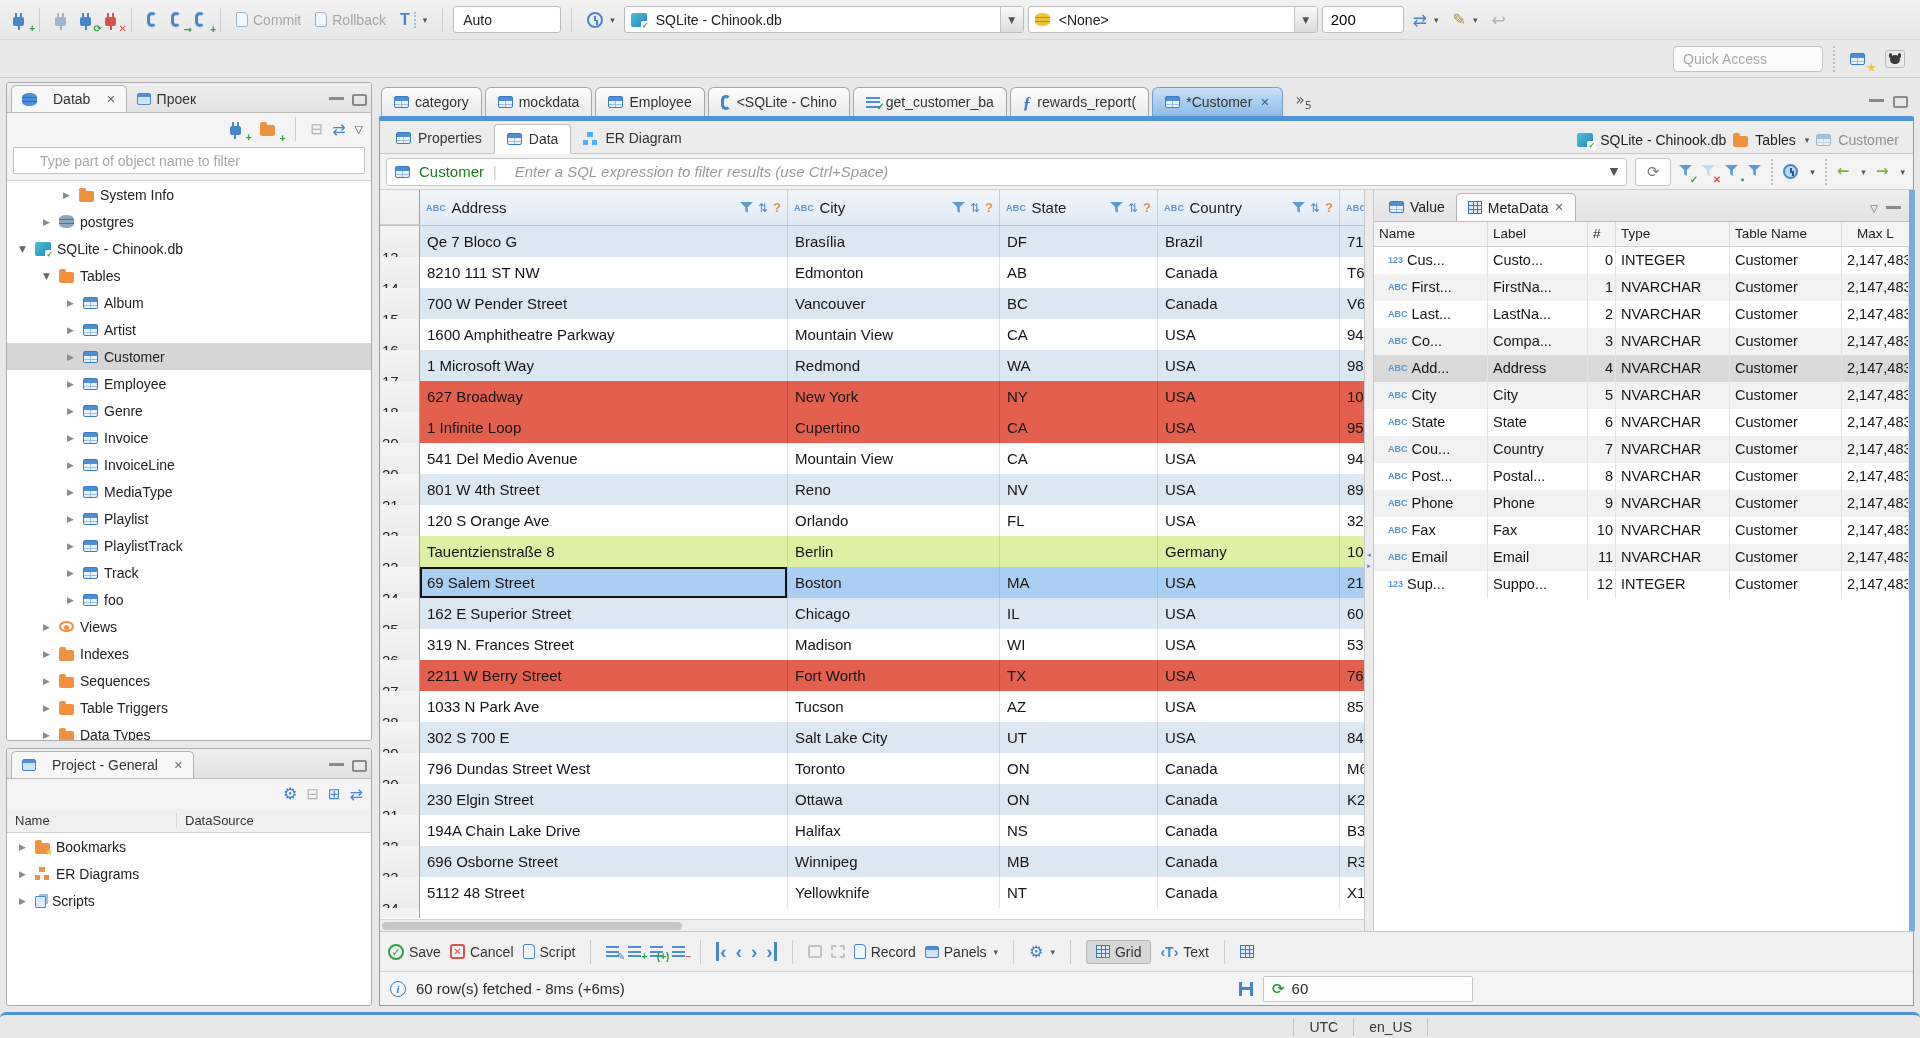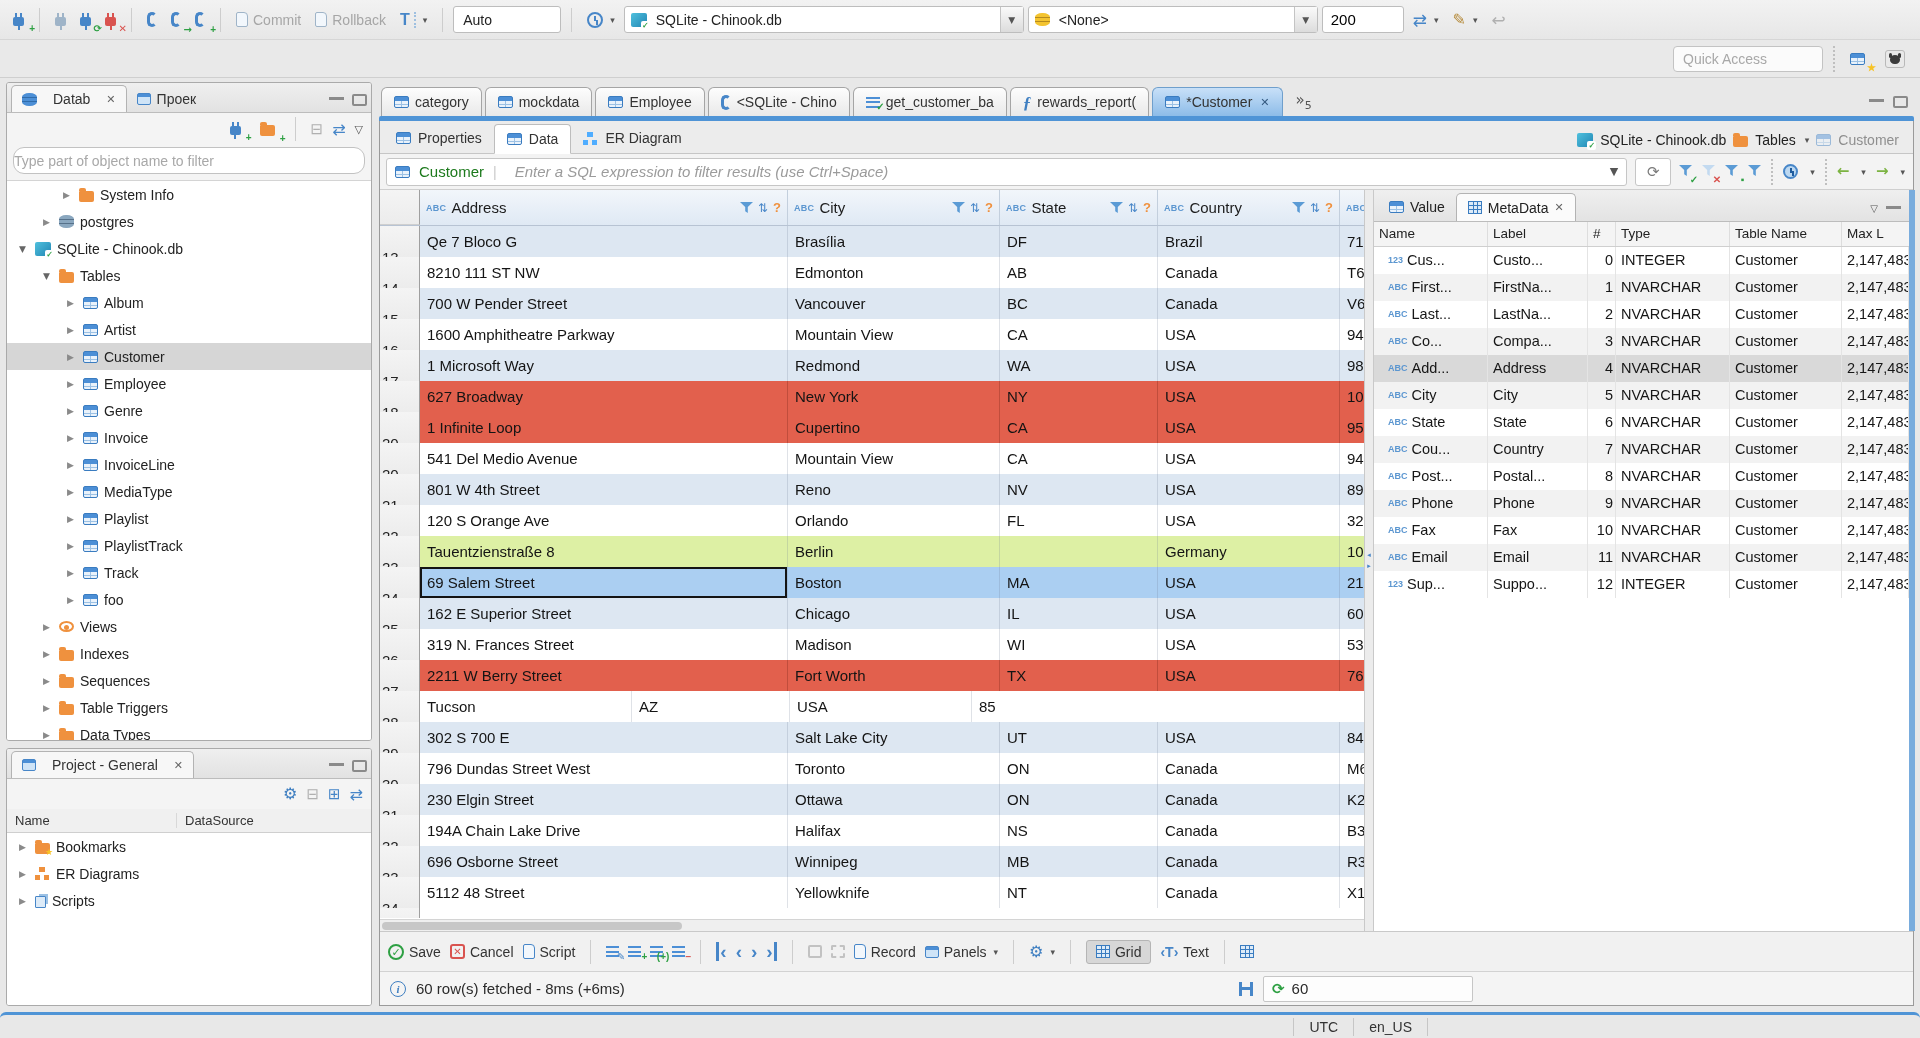--- a/index.html
+++ b/index.html
@@ -88,21 +88,21 @@
   .panel { background:#f4f4f4; border:1px solid #aaa; border-radius:3px; display:flex; flex-direction:column; overflow:hidden; }
   .pnl-nav { flex:1; min-height:0; }
   .pnl-proj { height:258px; flex:none; }
   .ptabs { height:30px; display:flex; align-items:flex-end; background:linear-gradient(#efefef,#e2e2e2); border-bottom:1px solid #bcbcbc; padding:0 4px; }
   .ptab { height:27px; display:flex; align-items:center; gap:6px; padding:0 10px; font-size:14px; color:#333; border-radius:5px 5px 0 0; }
   .ptab.active { background:#f7f7f7; border:1px solid #b3b3b3; border-bottom:none;gap:16px; }
   .ptabs .spacer { flex:1; }
   .ptabs .winbtns { display:flex; gap:8px; align-items:center; padding-bottom:6px; }
   .ptoolbar { height:32px; display:flex; align-items:center; justify-content:flex-end; gap:9px; padding:0 8px; }
   .filtwrap { padding:2px 6px 6px 6px; }
-  .flt { width:100%; height:27px; border:1px solid #c2c2c2; border-radius:11px; background:#fff; padding:0 0; font-size:14px; font-family:"Liberation Sans",sans-serif; }
+  .flt { width:100%; height:27px; border:1px solid #c2c2c2; border-radius:1px; background:#fff; padding:0 26px; font-size:14px; font-family:"Liberation Sans",sans-serif; }
   .tree { flex:1; background:#fff; overflow:hidden; border-top:1px solid #d4d4d4; }
   .trow { height:27px; display:flex; align-items:center; gap:6px; font-size:14px; white-space:nowrap; }
   .trow.sel { background:#d6d6d6; }
   .trow .arrow { color:#8a8a8a; font-size:9px; width:10px; flex:none; }
   .trow .arrow.open { color:#666; }
   .pcolhdr { height:24px; display:flex; align-items:center; background:#f0f0f0; border-bottom:1px solid #cfcfcf; font-size:13px; color:#333; }
   .pcolhdr .c1 { width:170px; padding-left:8px; border-right:1px solid #d8d8d8; }
   .pcolhdr .c2 { padding-left:8px; }
   .pbody { flex:1; background:#fff; overflow:hidden; }
 
@@ -163,21 +163,21 @@
 
   .metapanel { width:536px; flex:none; display:flex; flex-direction:column; min-height:0; background:#fff; border-left:1px solid #c9c9c9; }
   .mtabs { height:32px; display:flex; align-items:flex-end; background:linear-gradient(#efefef,#e3e3e3); border-bottom:1px solid #bcbcbc; padding:0 4px; }
   .mtab { height:28px; display:flex; align-items:center; gap:6px; padding:0 11px; font-size:14px; }
   .mtab.active { background:#fbfbfb; border:1px solid #b3b3b3; border-bottom:none; border-radius:5px 5px 0 0; }
   .mtabs .spacer { flex:1; } .mtabs .mbts { display:flex; gap:8px; padding-bottom:7px; padding-right:4px; align-items:center; }
   .mhead { height:25px; display:flex; background:#f4f4f4; border-bottom:1px solid #cfcfcf; font-size:13.5px; color:#222; }
   .mh { padding:0 5px; line-height:24px; border-right:1px solid #ddd; white-space:nowrap; overflow:hidden; }
   .m-name { width:114px; flex:none; } .m-label { width:100px; flex:none; } .m-num { width:28px; flex:none; }
   .m-type { width:114px; flex:none; } .m-tbl { width:112px; flex:none; } .m-max { flex:1; min-width:0; border-right:none; }
-  .mh.m-max { text-align:left; }
+  .mh.m-max { text-align:center; }
   .mbody { flex:1; overflow:hidden; }
   .mrow { height:27px; display:flex; font-size:14.5px; }
   .mrow.alt { background:#f2f2f2; }
   .mrow.sel { background:#d9d9d9; }
   .mcell { line-height:27px; padding:0 5px; white-space:nowrap; overflow:hidden; border-right:1px solid #e4e4e4; color:#161616; }
   .mcell.m-name { padding-left:14px; display:flex; align-items:center; gap:4px; }
   .dtype { font-size:9px; font-weight:bold; color:#5b96d0; flex:none; }
   .mcell.m-num { text-align:right; padding-right:2px; }
 
   .btoolbar { height:40px; flex:none; display:flex; align-items:center; background:#f1f1f1; border-top:1px solid #c9c9c9; padding:0 8px; gap:9px; font-size:14px; color:#333; }
@@ -746,20 +746,21 @@
                 <div class="grow bg-red">
                   <div class="cell c-gut">27</div>
                   <div class="cell c-addr">2211 W Berry Street</div>
                   <div class="cell c-city">Fort Worth</div>
                   <div class="cell c-state">TX</div>
                   <div class="cell c-ctry">USA</div>
                   <div class="cell c-post">76</div>
                 </div>
                 <div class="grow bg-white">
                   <div class="cell c-gut">28</div>
+                  <div class="cell c-addr">1033 N Park Ave</div>
                   <div class="cell c-city">Tucson</div>
                   <div class="cell c-state">AZ</div>
                   <div class="cell c-ctry">USA</div>
                   <div class="cell c-post">85</div>
                 </div>
                 <div class="grow bg-stripe">
                   <div class="cell c-gut">29</div>
                   <div class="cell c-addr">302 S 700 E</div>
                   <div class="cell c-city">Salt Lake City</div>
                   <div class="cell c-state">UT</div>

